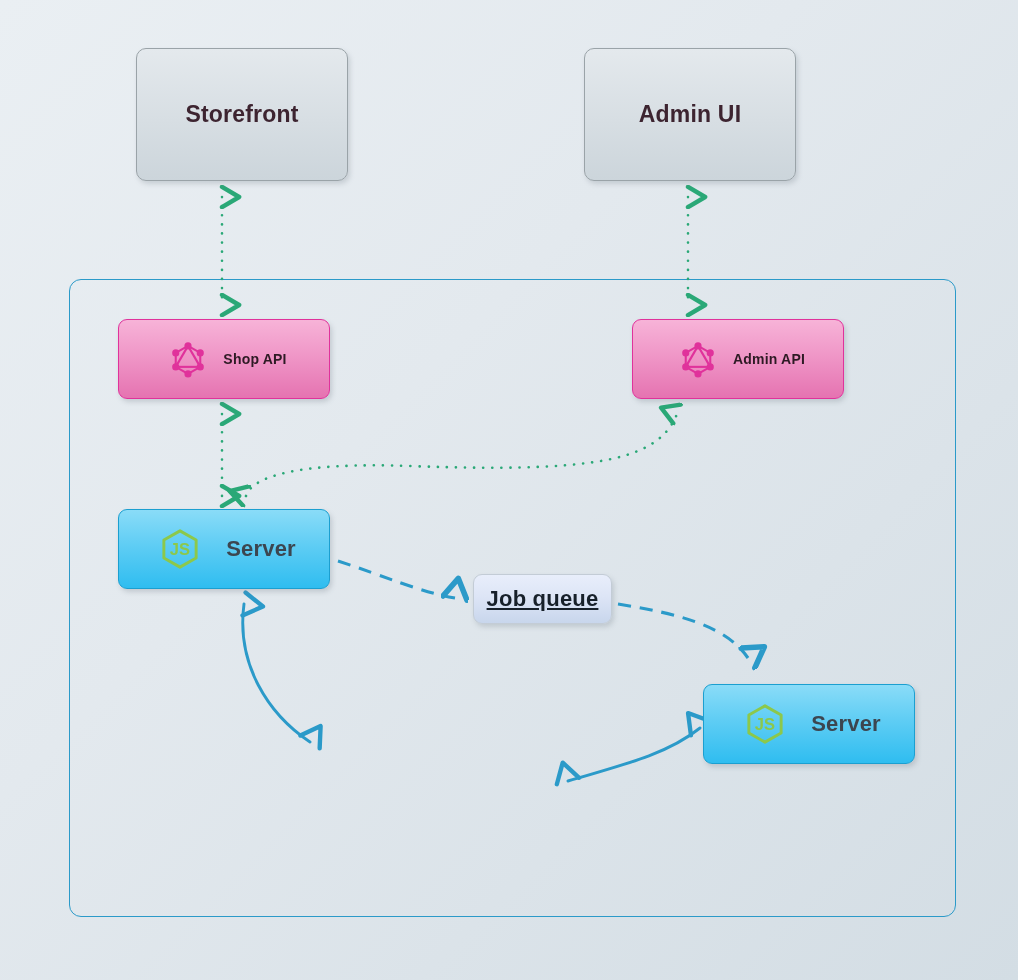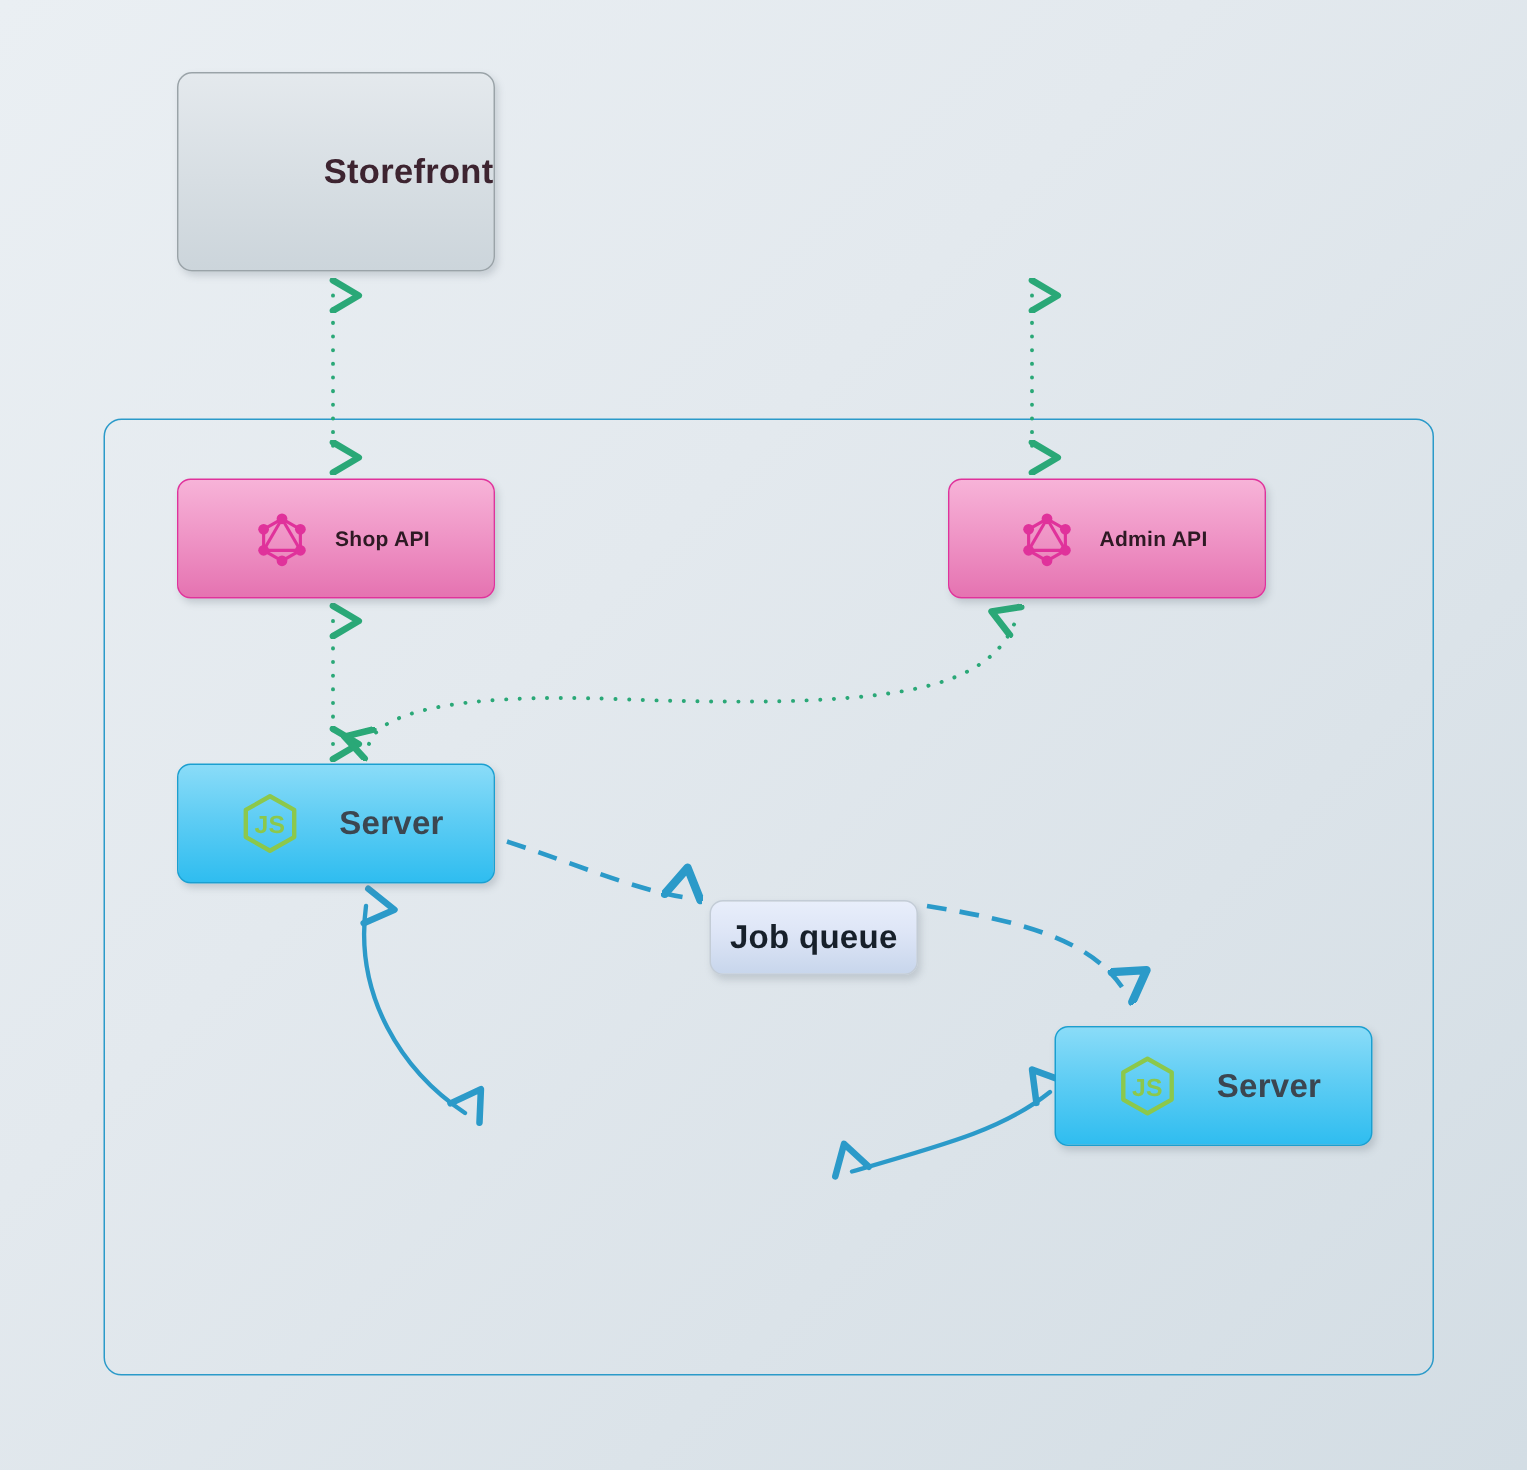--- a/index.html
+++ b/index.html
@@ -149,24 +149,27 @@
 
     <g>
       <path d="M244,604 C236,664 268,714 310,742" fill="none" stroke="#2b9ac9" stroke-width="2.9" stroke-linecap="round" marker-start="url(#ah-blue-thin)" marker-end="url(#ah-blue-thin)"></path>
     </g>
 
     <g>
       <path d="M568,781 C634,762 670,752 700,728" fill="none" stroke="#2b9ac9" stroke-width="2.9" stroke-linecap="round" marker-start="url(#ah-blue-thin)" marker-end="url(#ah-blue-thin)"></path>
     </g>
   </svg>
 
-  <div class="node client-box" id="node-storefront" style="left: 118px; top: 48px; width: 212px; height: 133px; justify-content: flex-end;">
+  <div class="node client-box" id="node-storefront" style="left: 136px; top: 48px; width: 212px; height: 133px;">
     <span class="label">Storefront</span>
   </div>
 
+  <div class="node client-box" id="node-admin-ui" style="left: 584px; top: 48px; width: 212px; height: 133px;">
+    <span class="label">Admin UI</span>
+  </div>
 
   <div class="node api-box" id="node-shop-api" style="left: 118px; top: 319px; width: 212px; height: 80px;">
     <span class="nicon">
       <svg width="42" height="42" viewBox="0 0 48 48" aria-hidden="true">
         <g stroke="#e0329b" stroke-width="2.4" fill="none">
           <line x1="24" y1="9" x2="10.0" y2="33"></line>
           <line x1="24" y1="9" x2="38.0" y2="33"></line>
           <line x1="10.0" y1="33" x2="38.0" y2="33"></line>
           <line x1="24" y1="9" x2="38.0" y2="17"></line>
           <line x1="38.0" y1="17" x2="38.0" y2="33"></line>
@@ -218,21 +221,21 @@
   <div class="node svc-box" id="node-server" style="left: 118px; top: 509px; width: 212px; height: 80px;">
     <span class="nicon">
       <svg width="44" height="44" viewBox="0 0 48 48" aria-hidden="true">
         <path d="M24 4.2 L41.6 14.1 L41.6 33.9 L24 43.8 L6.4 33.9 L6.4 14.1 Z" fill="none" stroke="#8CC84B" stroke-width="3.2" stroke-linejoin="round"></path>
         <text x="24" y="31" text-anchor="middle" font-family="'Liberation Sans', sans-serif" font-size="18" font-weight="bold" fill="#8CC84B">JS</text>
       </svg>
     </span>
     <span class="label">Server</span>
   </div>
 
-  <div class="node plain-box" id="node-job-queue" style="left: 473px; top: 600px; width: 139px; height: 50px;">
+  <div class="node plain-box" id="node-job-queue" style="left: 473px; top: 574px; width: 139px; height: 50px; text-decoration: underline;">
     <span class="label">Job queue</span>
   </div>
 
   <div class="node svc-box" id="node-worker" style="left: 703px; top: 684px; width: 212px; height: 80px;">
     <span class="nicon">
       <svg width="44" height="44" viewBox="0 0 48 48" aria-hidden="true">
         <path d="M24 4.2 L41.6 14.1 L41.6 33.9 L24 43.8 L6.4 33.9 L6.4 14.1 Z" fill="none" stroke="#8CC84B" stroke-width="3.2" stroke-linejoin="round"></path>
         <text x="24" y="31" text-anchor="middle" font-family="'Liberation Sans', sans-serif" font-size="18" font-weight="bold" fill="#8CC84B">JS</text>
       </svg>
     </span>

